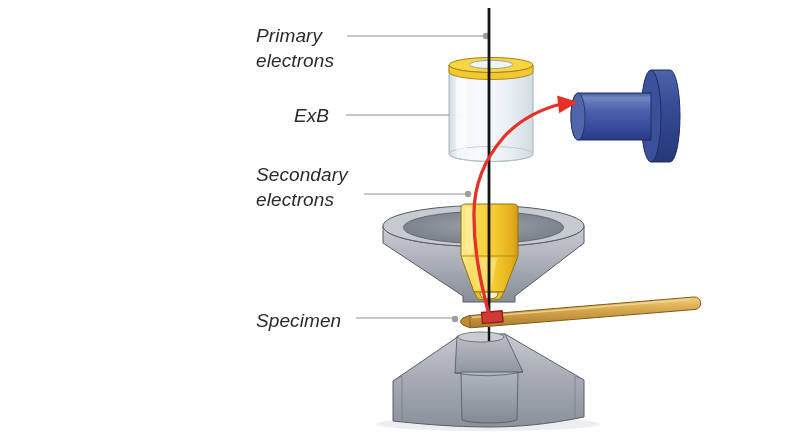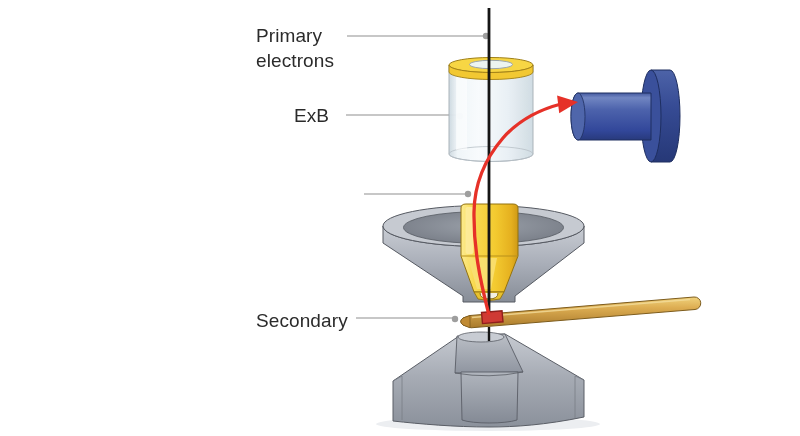--- a/index.html
+++ b/index.html
@@ -1,21 +1,21 @@
 <!DOCTYPE html>
 <html style="--label-text: #2b2b2b; --title-text: #1c1c1c; --leader-gray: #b5b5b5; --leader-dot: #9e9e9e; --beam-black: #151515; --arrow-red: #e63128; --specimen-red: #cf3a34; --detector-blue: #3b509b; --pole-yellow: #f4cc33; --metal-gray: #a9aeb8; --rod-gold: #ddad52; --background: #ffffff;"><head>
 <meta charset="utf-8">
 <style>
   html,body{margin:0;padding:0;}
   body{
     width:800px;height:436px;overflow:hidden;background:#ffffff;
     font-family:"Liberation Sans", sans-serif;
     -webkit-font-smoothing:antialiased;
   }
-  .stage-wrap{position:relative;width:800px;height:436px;background:#ffffff;}
+  .stage-wrap{position:relative;width:800px;height:436px;background:#ffffff;font-style:italic;}
   svg{position:absolute;left:0;top:0;}
   .label{
     position:absolute;color:var(--label-text,#2b2b2b);
     font-size:19px;line-height:25px;font-weight:400;letter-spacing:0.1px;
   }
   .label.nowrap{white-space:nowrap;}
   .title{
     position:absolute;left:21px;top:330px;width:142px;
     color:var(--title-text,#1c1c1c);font-size:23px;line-height:28px;font-weight:700;
   }
@@ -153,15 +153,16 @@
     <path class="specimen" d="M481.5,312.5 L502,310.8 L503,321.8 L482.5,323.6 Z"></path>
 
     <g>
       <path class="arrow" d="M488.5,313 C480,280 473.5,248 474,212 C474.5,184 484,160 503,138 C518,121 538,110 561,104" stroke-width="3.3" stroke-linecap="round"></path>
       <polygon class="arrowhead" points="578,102 559.2,113.2 557.1,95.4"></polygon>
     </g>
   </svg>
 
   <div class="label" style="left:256px;top:23px;width:98px;">Primary electrons</div>
   <div class="label" style="left:294px;top:103px;text-align:center;">ExB</div>
-  <div class="label nowrap" style="left:256px;top:308px;">Secondary</div>
+  <div class="label" style="left:256px;top:162px;width:112px;">Secondary electrons</div>
+  <div class="label nowrap" style="left:256px;top:308px;">Specimen</div>
 
 </div>
 
 </body></html>

